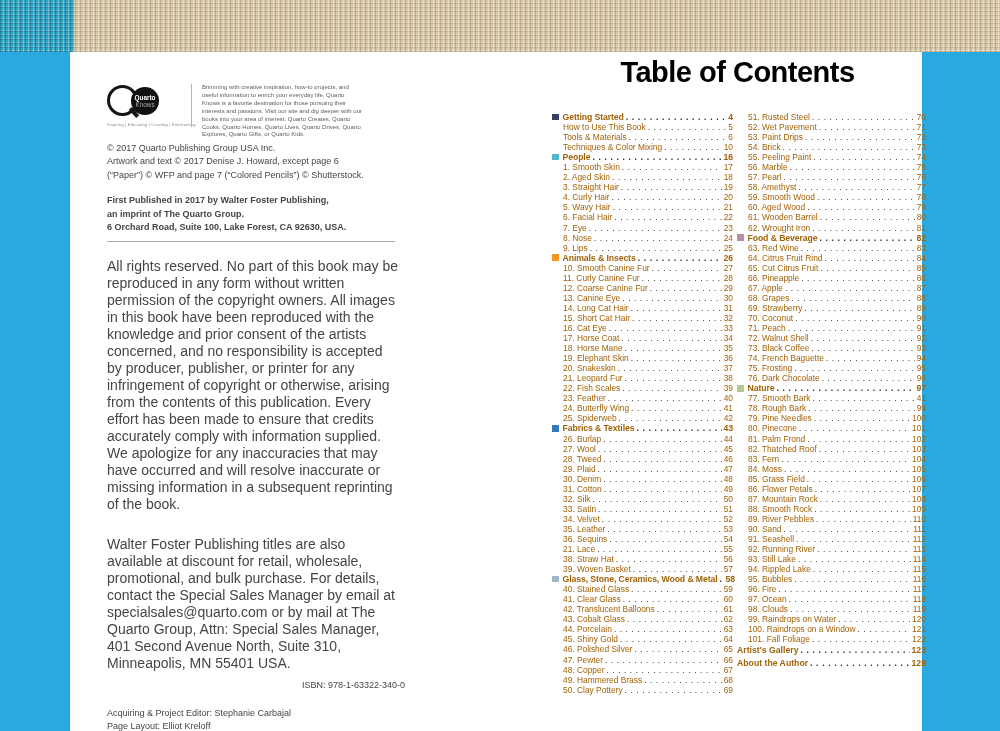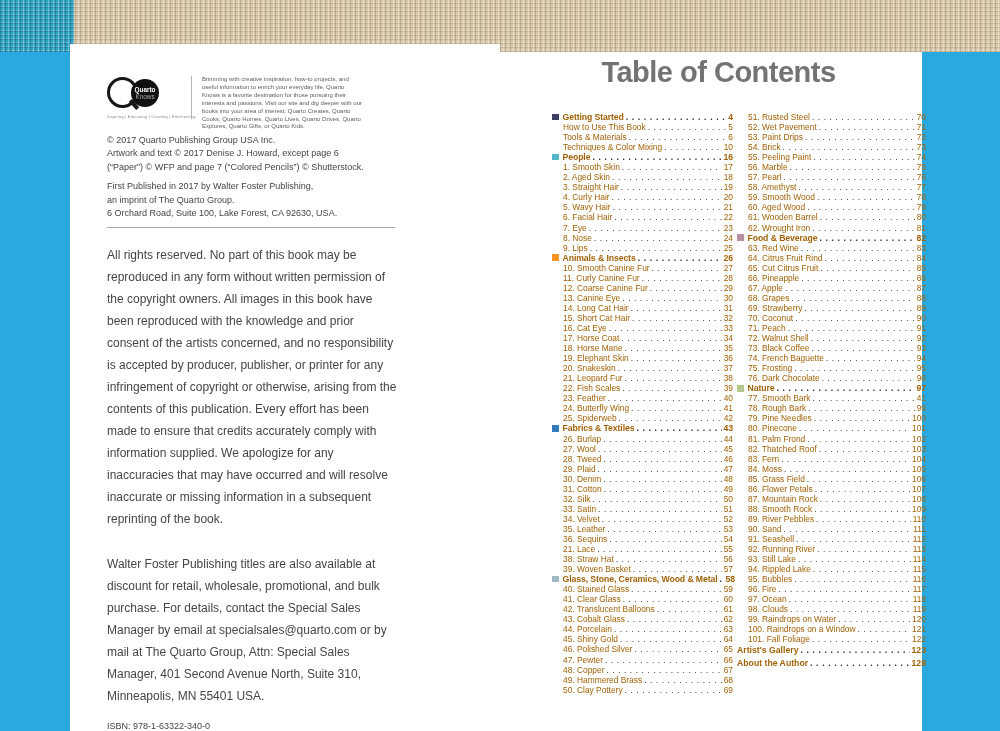--- a/index.html
+++ b/index.html
@@ -18,43 +18,43 @@
     position:absolute; left:0; top:0; width:74px; height:52px;
     background-color:#2ba3c2;
     background-image:
       repeating-linear-gradient(90deg, rgba(20,60,80,.30) 0 1px, rgba(0,0,0,0) 1px 3px, rgba(255,255,255,.28) 3px 4px, rgba(0,0,0,0) 4px 5px),
       repeating-linear-gradient(0deg, rgba(20,60,80,.25) 0 1px, rgba(255,255,255,.20) 1px 2px, rgba(0,0,0,0) 2px 4px);
   }
   .border-left  { position:absolute; left:0; top:52px; width:70px;  height:679px; background:#2aa9e0; }
   .border-right { position:absolute; left:922px; top:52px; width:78px; height:679px; background:#2aa9e0; }
 
   
-  .left-page { position:absolute; left:70px; top:44px; width:430px; height:542px; background:#fff; color:#454545; }
+  .left-page { position:absolute; left:70px; top:52px; width:430px; height:542px; background:#fff; color:#454545; }
   .lp-inner  { padding:32px 0 0 37px; width:335px; }
   .lp-block  { white-space:pre-line; font-size:9px; line-height:13.4px; }
-  .lp-para   { font-size:12px; line-height:22px; width:292px; }
+  .lp-para   { font-size:14px; line-height:17px; width:292px; }
   .lp-divider{ width:288px; border-top:1px solid #a9a9a9; margin-top:7px; }
 
   .logo-row  { display:flex; align-items:flex-start; height:50px; }
   .logo-box  { position:relative; width:56px; height:40px; }
   .q-ring    { position:absolute; left:0; top:1px; width:31px; height:31px; border:3px solid #161616; border-radius:50%; }
   .q-ring::after { content:""; position:absolute; width:4px; height:11px; background:#161616; right:-1px; bottom:-5px; transform:rotate(-42deg); }
   .q-badge   { position:absolute; left:24px; top:3px; width:28px; height:28px; border-radius:50%; background:#101010;
                display:flex; flex-direction:column; align-items:center; justify-content:center;
                color:#fff; font-size:6.4px; font-weight:bold; line-height:7px; }
   .q-badge .knows { color:#a9a9a9; font-weight:normal; }
   .logo-tagline { position:absolute; left:0; top:38px; width:80px; font-size:4px; color:#8a8a8a; letter-spacing:.2px; white-space:nowrap; }
   .logo-vr   { border-left:1px solid #b5b5b5; height:43px; margin:0 10px 0 28px; }
   .logo-blurb{ width:162px; font-size:6px; line-height:7.9px; color:#5d5d5d; }
 
   .contact-line b { color:#3c3c3c; }
 
   
-  .toc-title { position:absolute; left:486px; top:56px; width:465px; text-align:center;
-               font-size:29px; font-weight:bold; color:#737373; letter-spacing:-.5px; }
+  .toc-title { position:absolute; left:505px; top:56px; width:465px; text-align:center;
+               font-size:29px; font-weight:bold; color:#000000; letter-spacing:-.5px; }
   .toc-col   { position:absolute; top:112px; color:#a16207; }
   .toc-col-1 { left:552px; width:181px; }
   .toc-col-2 { left:737px; width:189px; }
 
   .toc-row   { display:flex; align-items:baseline; height:10.05px; line-height:10.05px; font-size:8.4px; }
   .toc-row .lbl { white-space:nowrap; }
   .toc-row .pg  { white-space:nowrap; }
   .leader    { flex:1 1 auto; overflow:hidden; white-space:nowrap; min-width:4px; margin:0 2px; color:#2b2b2b; }
   .leader::after { content:". . . . . . . . . . . . . . . . . . . . . . . . . . . . . . . . . . . . . . . . . . . . . . . . . . . . . ."; letter-spacing:.6px; }
 
@@ -86,31 +86,31 @@
           <div class="logo-tagline">Inspiring | Educating | Creating | Entertaining</div>
         </div>
         <div class="logo-vr"></div>
         <div class="logo-blurb">Brimming with creative inspiration, how-to projects, and useful information to enrich your everyday life, Quarto Knows is a favorite destination for those pursuing their interests and passions. Visit our site and dig deeper with our books into your area of interest: Quarto Creates, Quarto Cooks, Quarto Homes, Quarto Lives, Quarto Drives, Quarto Explores, Quarto Gifts, or Quarto Kids.</div>
       </div>
 
       <div class="lp-block" style="margin-top:8px;">© 2017 Quarto Publishing Group USA Inc.
 Artwork and text © 2017 Denise J. Howard, except page 6
 (“Paper”) © WFP and page 7 (“Colored Pencils”) © Shutterstock.</div>
 
-      <div class="lp-block" style="margin-top:6px;">First Published in 2017 by Walter Foster Publishing,
+      <div class="lp-block" style="margin-top:12px;font-weight:bold;">First Published in 2017 by Walter Foster Publishing,
 an imprint of The Quarto Group.
 6 Orchard Road, Suite 100, Lake Forest, CA 92630, USA.</div>
 
       <div class="lp-divider"></div>
 
       <div class="lp-para" style="margin-top:16px;">All rights reserved. No part of this book may be reproduced in any form without written permission of the copyright owners. All images in this book have been reproduced with the knowledge and prior consent of the artists concerned, and no responsibility is accepted by producer, publisher, or printer for any infringement of copyright or otherwise, arising from the contents of this publication. Every effort has been made to ensure that credits accurately comply with information supplied. We apologize for any inaccuracies that may have occurred and will resolve inaccurate or missing information in a subsequent reprinting of the book.</div>
 
       <div class="lp-para" style="margin-top:23px;">Walter Foster Publishing titles are also available at discount for retail, wholesale, promotional, and bulk purchase. For details, contact the Special Sales Manager by email at specialsales@quarto.com or by mail at The Quarto Group, Attn: Special Sales Manager, 401 Second Avenue North, Suite 310, Minneapolis, MN 55401 USA.</div>
 
-      <div class="lp-block" style="margin-top:13px;">ISBN: 978-1-63322-340-0</div>
+      <div class="lp-block" style="margin-top:7px;text-align:right;">ISBN: 978-1-63322-340-0</div>
 
       <div class="lp-block" style="margin-top:14px;">Acquiring &amp; Project Editor: Stephanie Carbajal
 Page Layout: Elliot Kreloff</div>
 
       <div class="lp-block" style="margin-top:24px;font-weight:bold;">Printed in China
 10  9  8  7  6  5  4  3  2  1</div>
 
     </div>
   </div>
 

